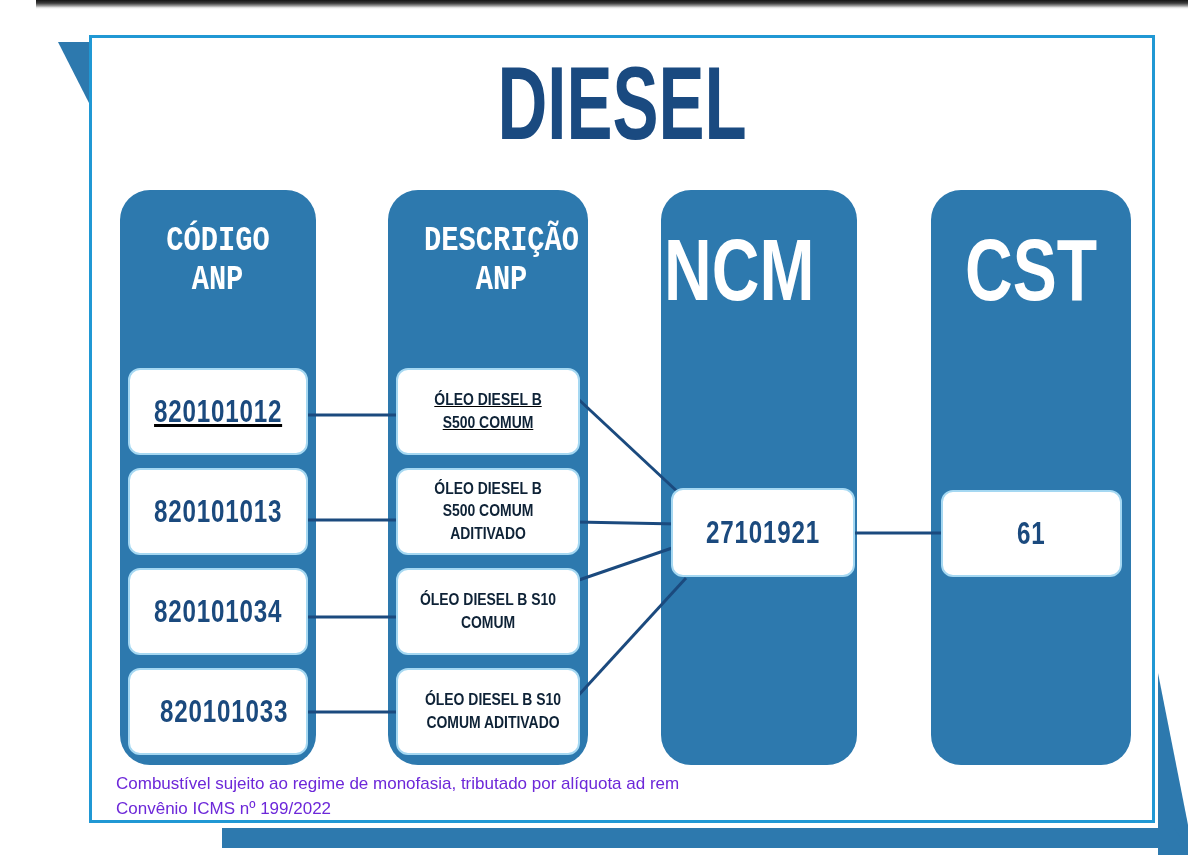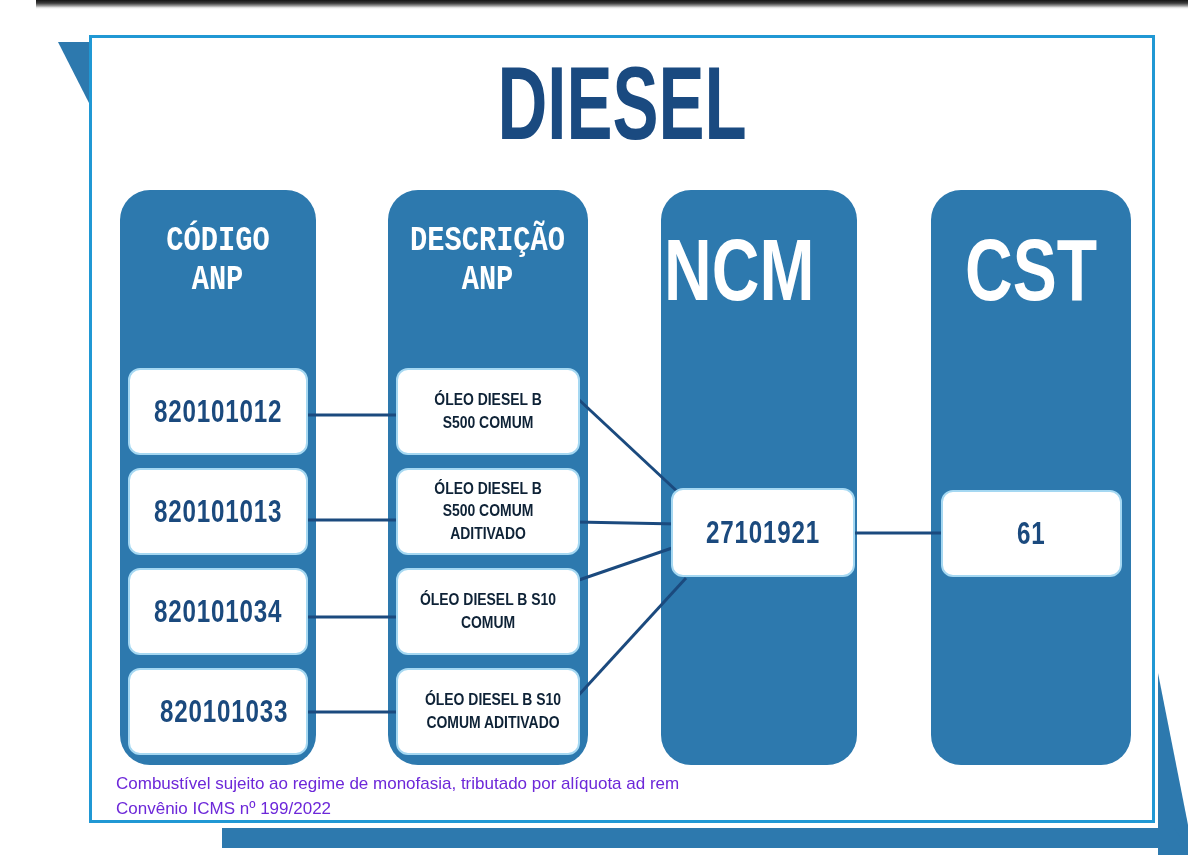--- a/index.html
+++ b/index.html
@@ -19,31 +19,31 @@
     color:#1a4a80;font-weight:bold;font-size:103px;line-height:1;}
   .page-title .squeeze{display:inline-block;transform:scaleX(0.67);transform-origin:center;}
   .col{position:absolute;top:190px;height:575px;background:#2d79ae;border-radius:30px;z-index:3;}
   .col-codigo{left:84px;width:196px;}
   .col-desc{left:352px;width:200px;}
   .col-ncm{left:625px;width:196px;}
   .col-cst{left:895px;width:200px;}
   .col-header{position:absolute;z-index:5;color:#ffffff;font-weight:bold;text-align:center;}
   .hdr-sm{font-size:35px;line-height:1.12;top:222px;font-family:Liberation Mono, monospace;}
   .hdr-codigo{left:84px;width:196px;}
-  .hdr-desc{left:352px;width:200px;}
+  .hdr-desc{left:352px;width:200px;padding-left:14px;}
   .hdr-lg{font-size:88px;line-height:1;top:226px;}
   .hdr-ncm{left:603px;width:196px;}
   .hdr-cst{left:895px;width:200px;}
   .col-header .squeeze{display:inline-block;transform:scaleX(0.82);transform-origin:center;}
   .hdr-lg .squeeze{transform:scaleX(0.75);}
   .cell{position:absolute;background:#ffffff;border:2px solid #a5d8f2;border-radius:12px;
     display:flex;align-items:center;justify-content:center;text-align:center;z-index:5;}
   .cell-code{left:92px;width:176px;height:83px;}
   .cell-desc{left:360px;width:180px;height:83px;}
-  .r1{top:368px;} .r2{top:468px;} .r3{top:568px;} .r4{top:668px;justify-content:flex-end;}
+  .r1{top:368px;text-decoration:underline;} .r2{top:468px;} .r3{top:568px;} .r4{top:668px;justify-content:flex-end;}
   .num{color:#1b4a7e;font-weight:bold;font-size:31px;letter-spacing:1px;
     display:inline-block;transform:scaleX(0.78);transform-origin:center;white-space:nowrap;}
   .desc-txt{color:#0e2236;font-weight:bold;font-size:17px;line-height:1.3;
     display:inline-block;transform:scaleX(0.82);transform-origin:center;width:170px;}
   .cell-ncm{left:635px;width:180px;height:85px;top:488px;}
   .cell-cst{left:905px;width:177px;height:83px;top:490px;border-radius:12px;}
   .connectors{position:absolute;left:0;top:0;width:1188px;height:855px;z-index:4;}
   .connectors line{stroke:#1b4a7e;stroke-width:3;}
   .footer{position:absolute;left:80px;top:772px;width:960px;z-index:5;
     color:#6d28d9;font-size:17px;line-height:1.45;}

